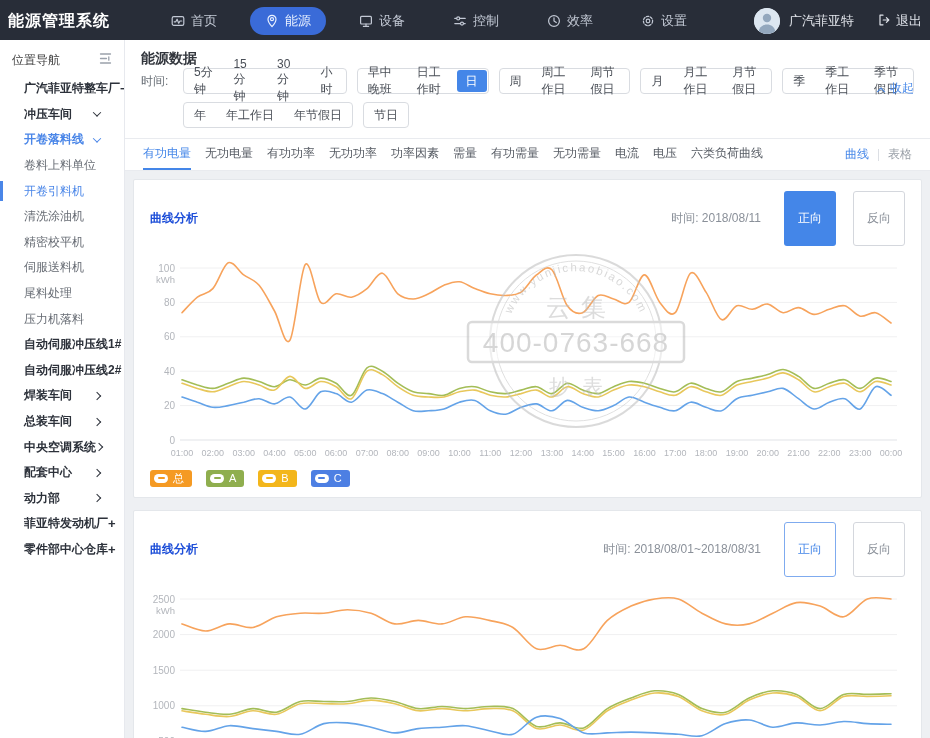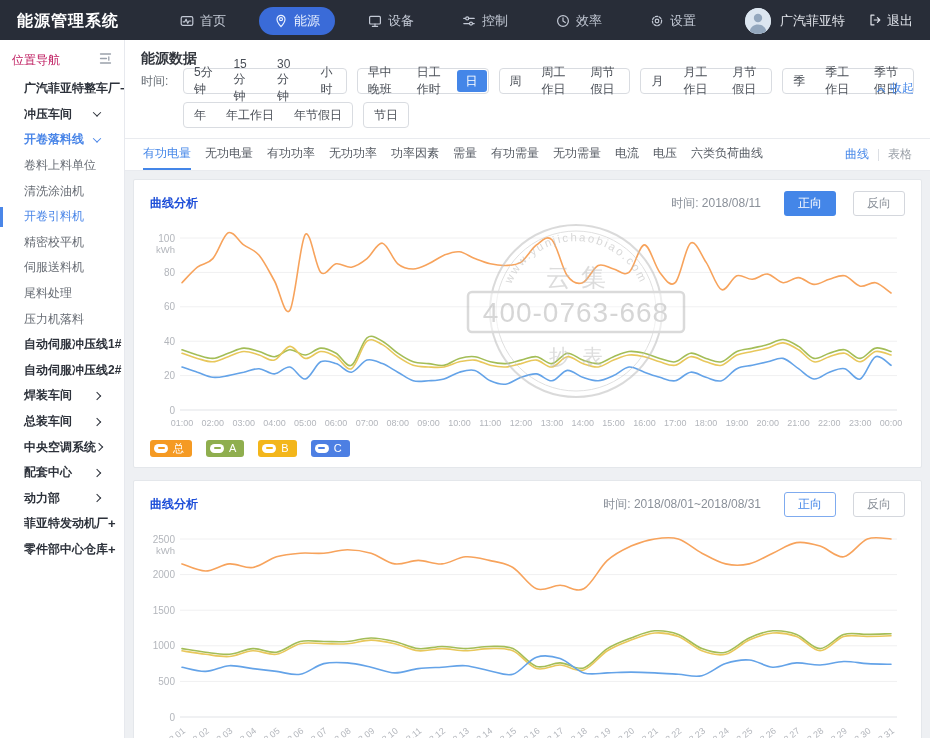--- a/index.html
+++ b/index.html
@@ -1,32 +1,32 @@
 <!DOCTYPE html>
 <html><head>
 <meta charset="utf-8">
 <style>
   *{box-sizing:border-box;margin:0;padding:0}
   html,body{width:930px;height:738px}
   body{font-family:"Liberation Sans","DejaVu Sans",sans-serif;background:#eef0f3;overflow:hidden;position:relative}
 
   
-  .navbar{height:42px;background:#282d38;display:flex;align-items:center;padding:0 17px;color:#fff}
+  .navbar{height:42px;background:#282d38;display:flex;align-items:center;padding:0 8px;color:#fff}
   .logo{font-size:16px;font-weight:700;letter-spacing:1px;margin-right:46px;white-space:nowrap}
   .nav-menu{display:flex;align-items:center;gap:18px;flex:1}
   .nav-item{display:flex;align-items:center;gap:6px;color:#c3c9d5;font-size:13px;padding:5px 15px;border-radius:16px;cursor:pointer;white-space:nowrap}
   .nav-item svg{display:block}
   .nav-item.active{background:#3a6bd8;color:#e9f1ff}
   .user-area{display:flex;align-items:center;gap:9px;font-size:13px;color:#e3e6ec;white-space:nowrap}
   .avatar{width:26px;height:26px;border-radius:50%;overflow:hidden;background:#dfe8f2;display:block}
   .logout{display:flex;align-items:center;gap:5px;margin-left:14px;cursor:pointer;color:#dfe3ea}
 
   
   .sidebar{position:absolute;left:0;top:40px;width:125px;bottom:0;background:#fff;border-right:1px solid #e7e9ee;padding-top:4px;overflow:hidden}
-  .side-header{display:flex;justify-content:space-between;align-items:center;height:32px;padding:0 12px;color:#be185d;font-size:12px}
+  .side-header{display:flex;justify-content:space-between;align-items:center;height:32px;padding:0 12px;color:#404040;font-size:12px}
   .side-item{display:flex;justify-content:space-between;align-items:center;height:25.6px;padding:0 24px;font-size:12px;color:#676c74;cursor:pointer;position:relative;white-space:nowrap}
   .side-item.bold{color:#2c313a;font-weight:700}
   .side-item.blue{color:#4a86e8;font-weight:700}
   .side-item.selected{color:#4a86e8}
   .side-item.selected::before{content:"";position:absolute;left:0;top:3px;bottom:3px;width:3px;background:#4a86e8}
   .trail{font-size:12px;color:inherit;display:flex;align-items:center}
   .chev{display:inline-block;width:6px;height:6px;border-right:1.4px solid currentColor;border-bottom:1.4px solid currentColor}
   .chev.down{transform:rotate(45deg) translate(-1px,-1px)}
   .chev.right{transform:rotate(-45deg)}
   .chev.up{transform:rotate(-135deg) translate(-2px,-2px)}
@@ -51,21 +51,21 @@
   .mode{color:#9aa0a8;cursor:pointer}
   .mode.active{color:#4486e8}
   .mode-divider{width:1px;height:12px;background:#dcdfe4}
 
   .charts{padding:8px;display:flex;flex-direction:column;gap:12px}
   .card{background:#fff;border:1px solid #e4e7eb;border-radius:2px}
   .card-header{display:flex;align-items:center;padding:11px 16px 4px}
   .card-title{font-size:12px;font-weight:700;color:#1d4ed8}
   .header-right{margin-left:auto;display:flex;align-items:center;gap:17px}
   .time-text{font-size:12px;color:#8a9099;margin-right:6px}
-  .btn{font-size:12px;padding:3px 13px;border-radius:3px;border:1px solid transparent;cursor:pointer;line-height:1.4}
+  .btn{font-size:12px;padding:18px 13px;border-radius:3px;border:1px solid transparent;cursor:pointer;line-height:1.4}
   .btn.solid{background:#4486e8;color:#fff}
   .btn.plain{background:#fff;border-color:#d4d7dd;color:#8a9099}
   .btn.outline-primary{background:#fff;border-color:#7fabef;color:#4486e8}
   .chart-body{position:relative;padding:2px 12px 0}
   .legend{display:flex;gap:14px;padding:4px 16px 10px}
   .badge{display:flex;align-items:center;gap:5px;height:17px;padding:0 8px 0 4px;border-radius:3px;color:#fff;font-size:11px;cursor:pointer}
   .badge .pill{width:14px;height:9px;background:#fff;border-radius:5px;display:flex;align-items:center;justify-content:center}
   .badge .dash{width:7px;height:2px;border-radius:1px}
   .watermark{position:absolute;left:327px;top:-24px;width:230px;height:230px;opacity:.55;pointer-events:none}
 </style>
@@ -170,26 +170,26 @@
       <div class="side-item blue">
         <span>开卷落料线</span>
         <span class="trail">
           <span class="chev down"></span>
         </span>
       </div>
       <div class="side-item ">
         <span>卷料上料单位</span>
         <span class="trail"></span>
       </div>
-      <div class="side-item ">
-        <span>清洗涂油机</span>
-        <span class="trail"></span>
-      </div>
       <div class="side-item selected">
         <span>开卷引料机</span>
+        <span class="trail"></span>
+      </div>
+      <div class="side-item ">
+        <span>清洗涂油机</span>
         <span class="trail"></span>
       </div>
       <div class="side-item ">
         <span>精密校平机</span>
         <span class="trail"></span>
       </div>
       <div class="side-item ">
         <span>伺服送料机</span>
         <span class="trail"></span>
       </div>

